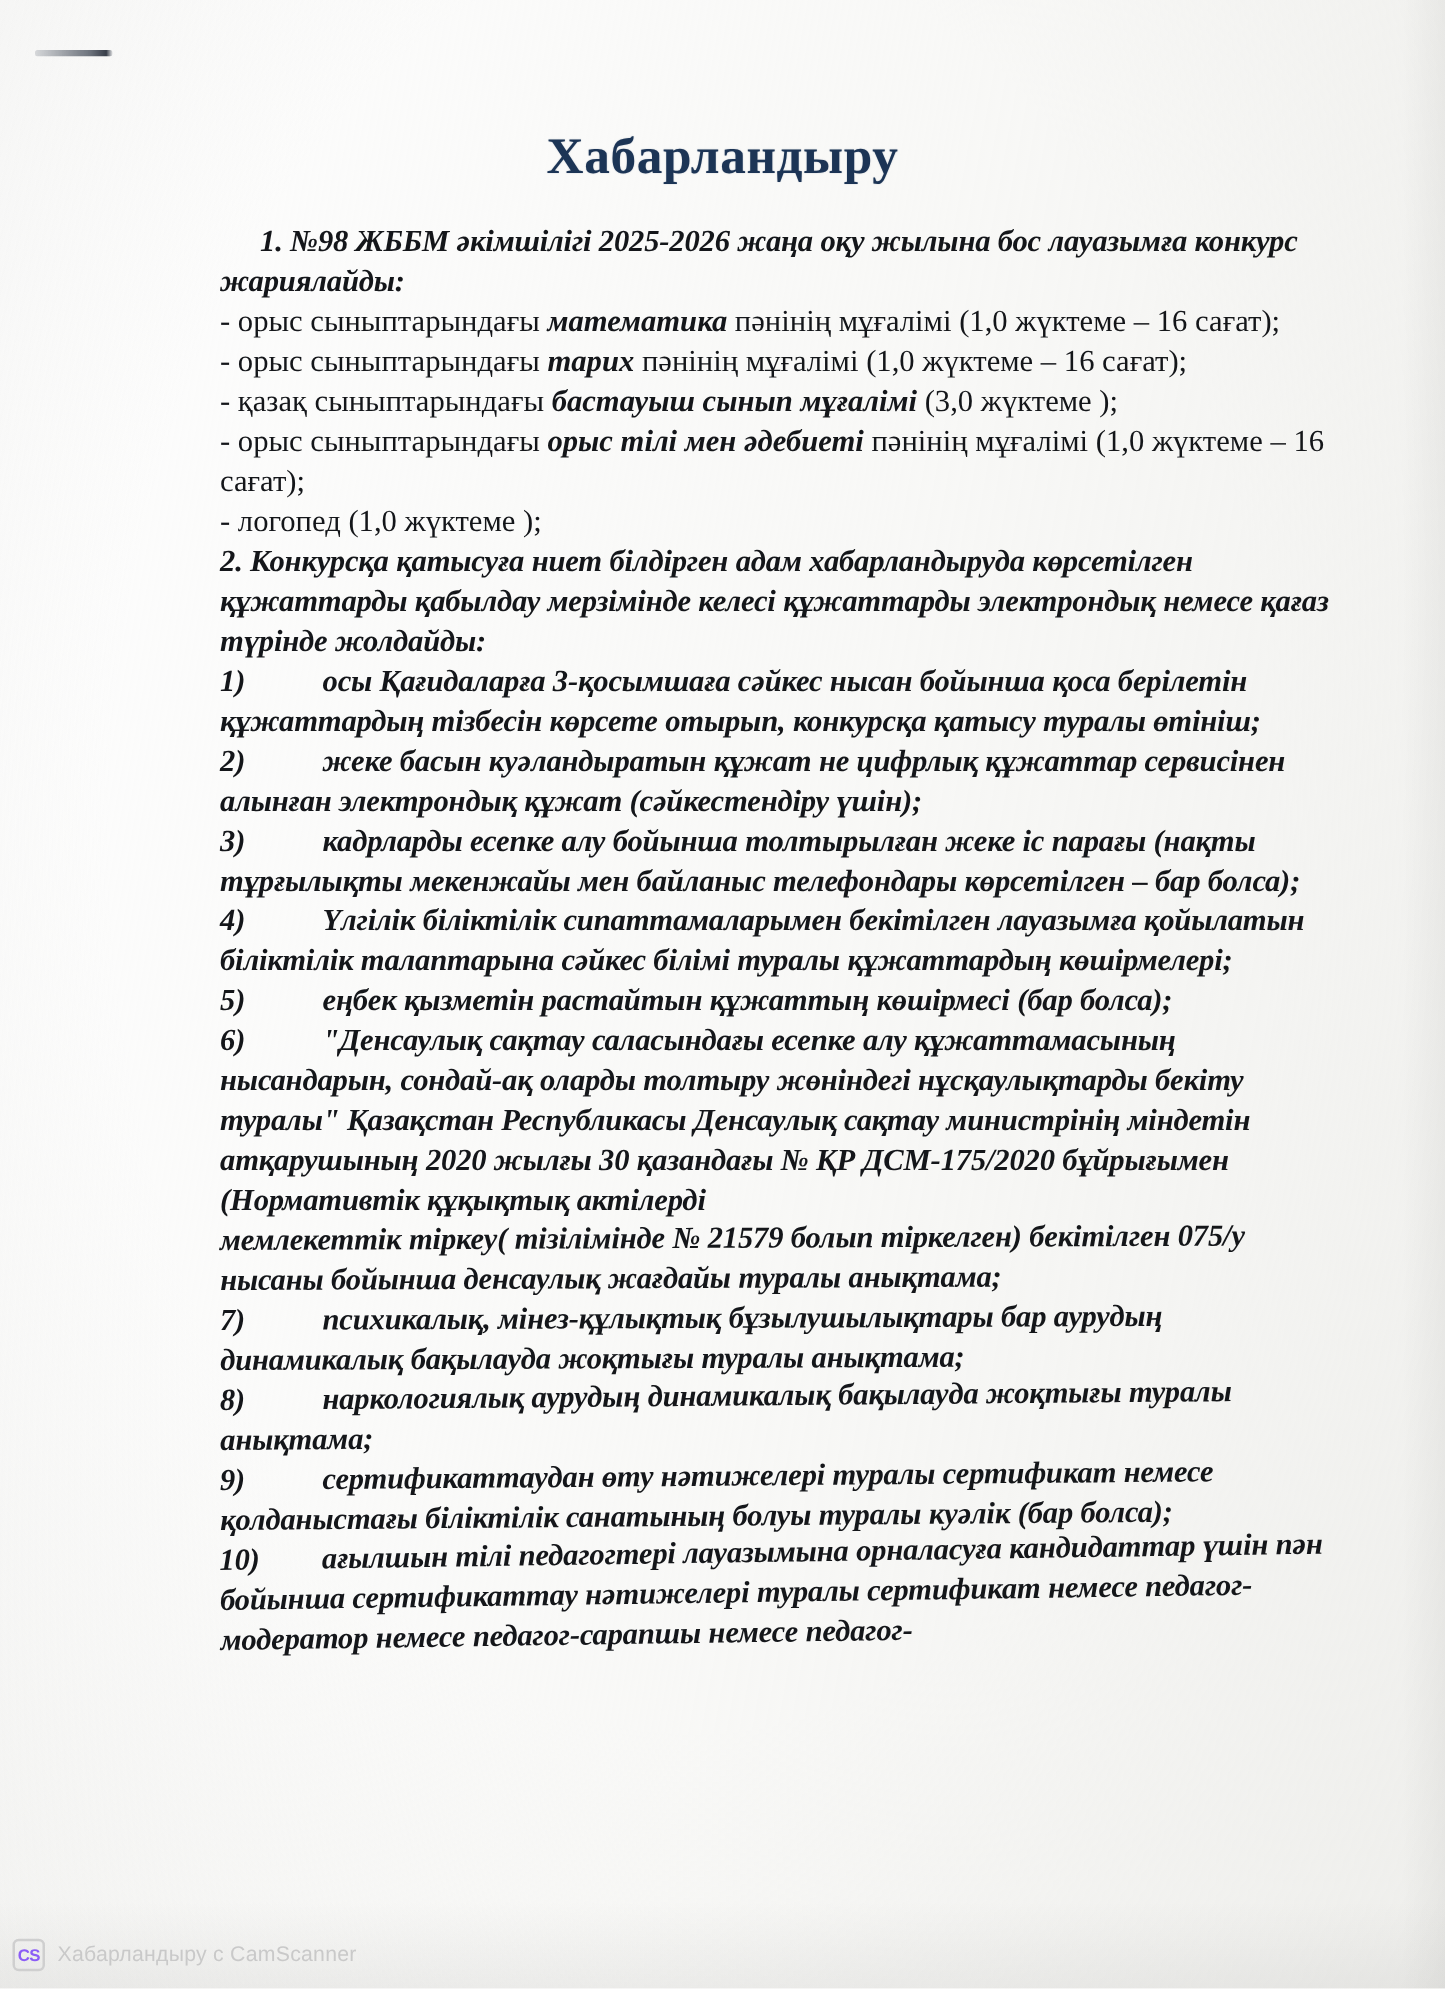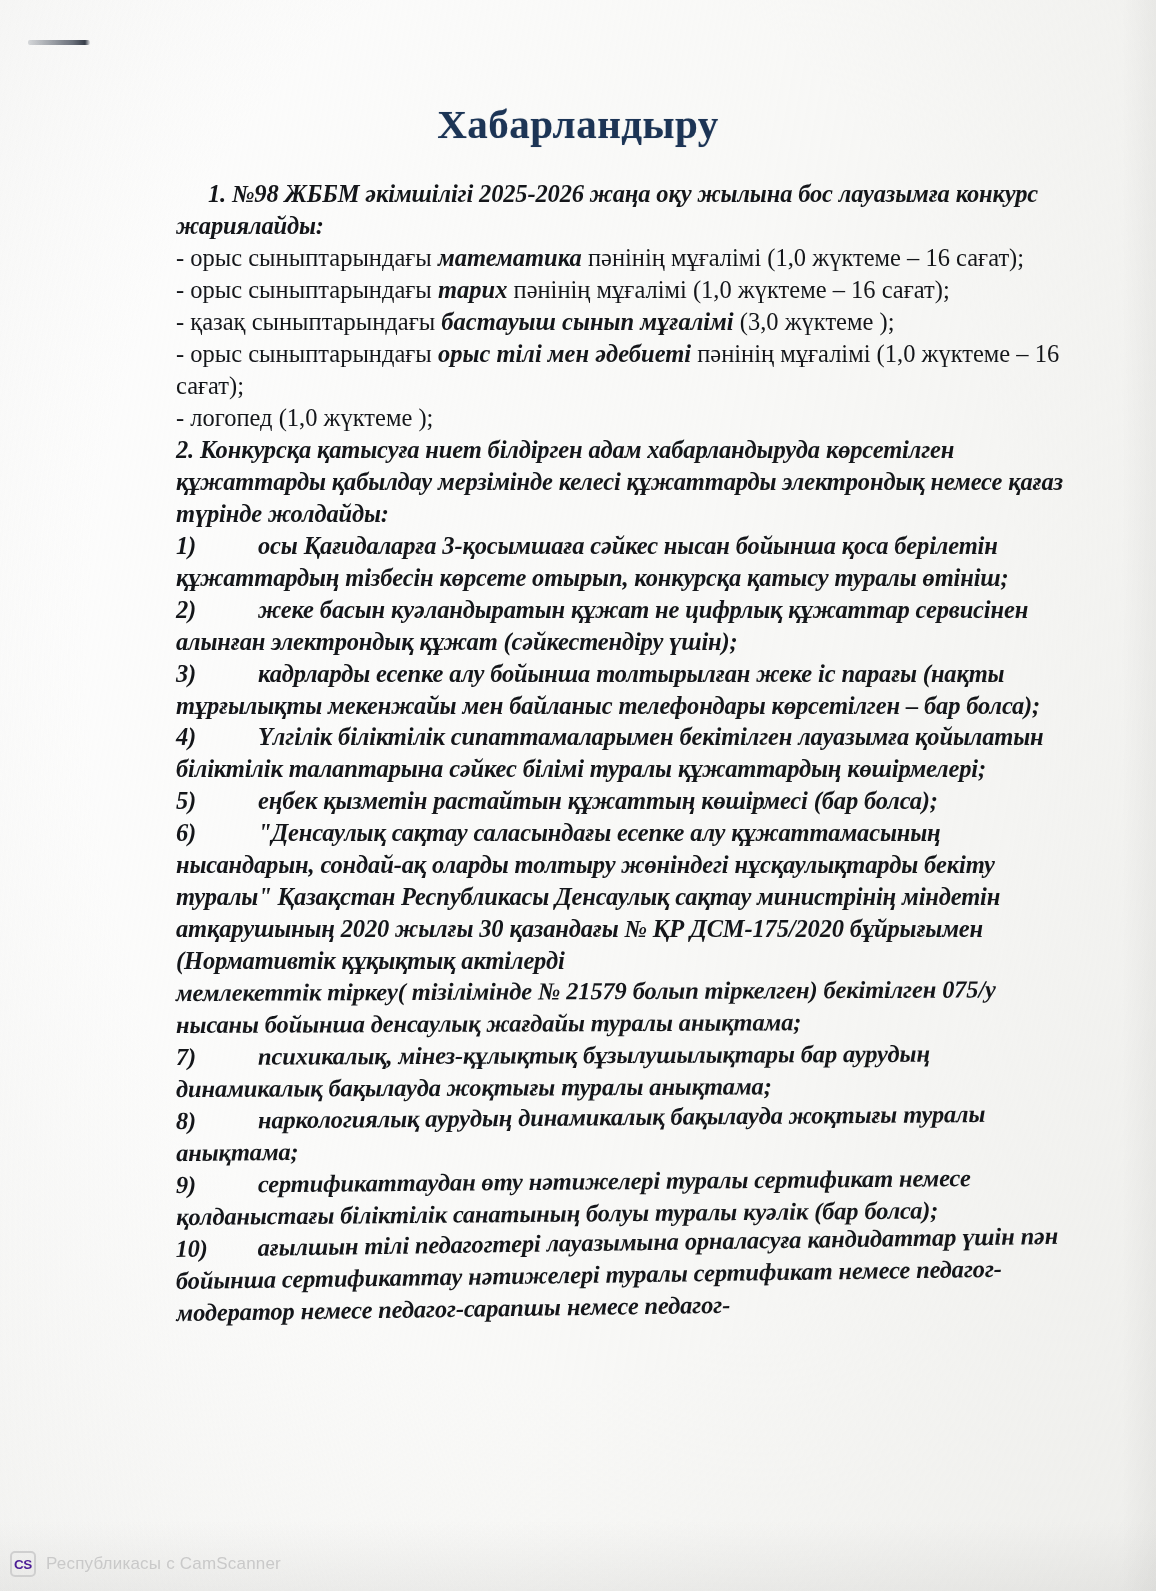--- a/index.html
+++ b/index.html
@@ -141,21 +141,21 @@
   .cs-logo {
     width: 26px;
     height: 26px;
     border: 2px solid #cfcfcf;
     border-radius: 5px;
     display: flex;
     align-items: center;
     justify-content: center;
     font-size: 13.5px;
     font-weight: bold;
-    color: #4c1d95;
+    color: #8b5cf6;
     letter-spacing: -0.5px;
     box-sizing: border-box;
   }
 </style>
 </head>
 <body>
 
 <div class="page">
 
   <div class="top-artifact"></div>
@@ -201,16 +201,16 @@
     <p class="para p-bi skew-c"><span class="num">10)</span><span>ағылшын тілі педагогтері лауазымына орналасуға кандидаттар үшін пән бойынша сертификаттау нәтижелері туралы сертификат немесе педагог-модератор немесе педагог-сарапшы немесе педагог-</span></p>
 
   </div>
 
   <div class="scan-tint"></div>
   <div class="scan-edge-right"></div>
   <div class="scan-edge-bottom"></div>
 
   <div class="watermark">
     <span class="cs-logo">CS</span>
-    <span>Республикасы с CamScanner</span>
+    <span>Хабарландыру с CamScanner</span>
   </div>
 
 </div>
 
 </body></html>

